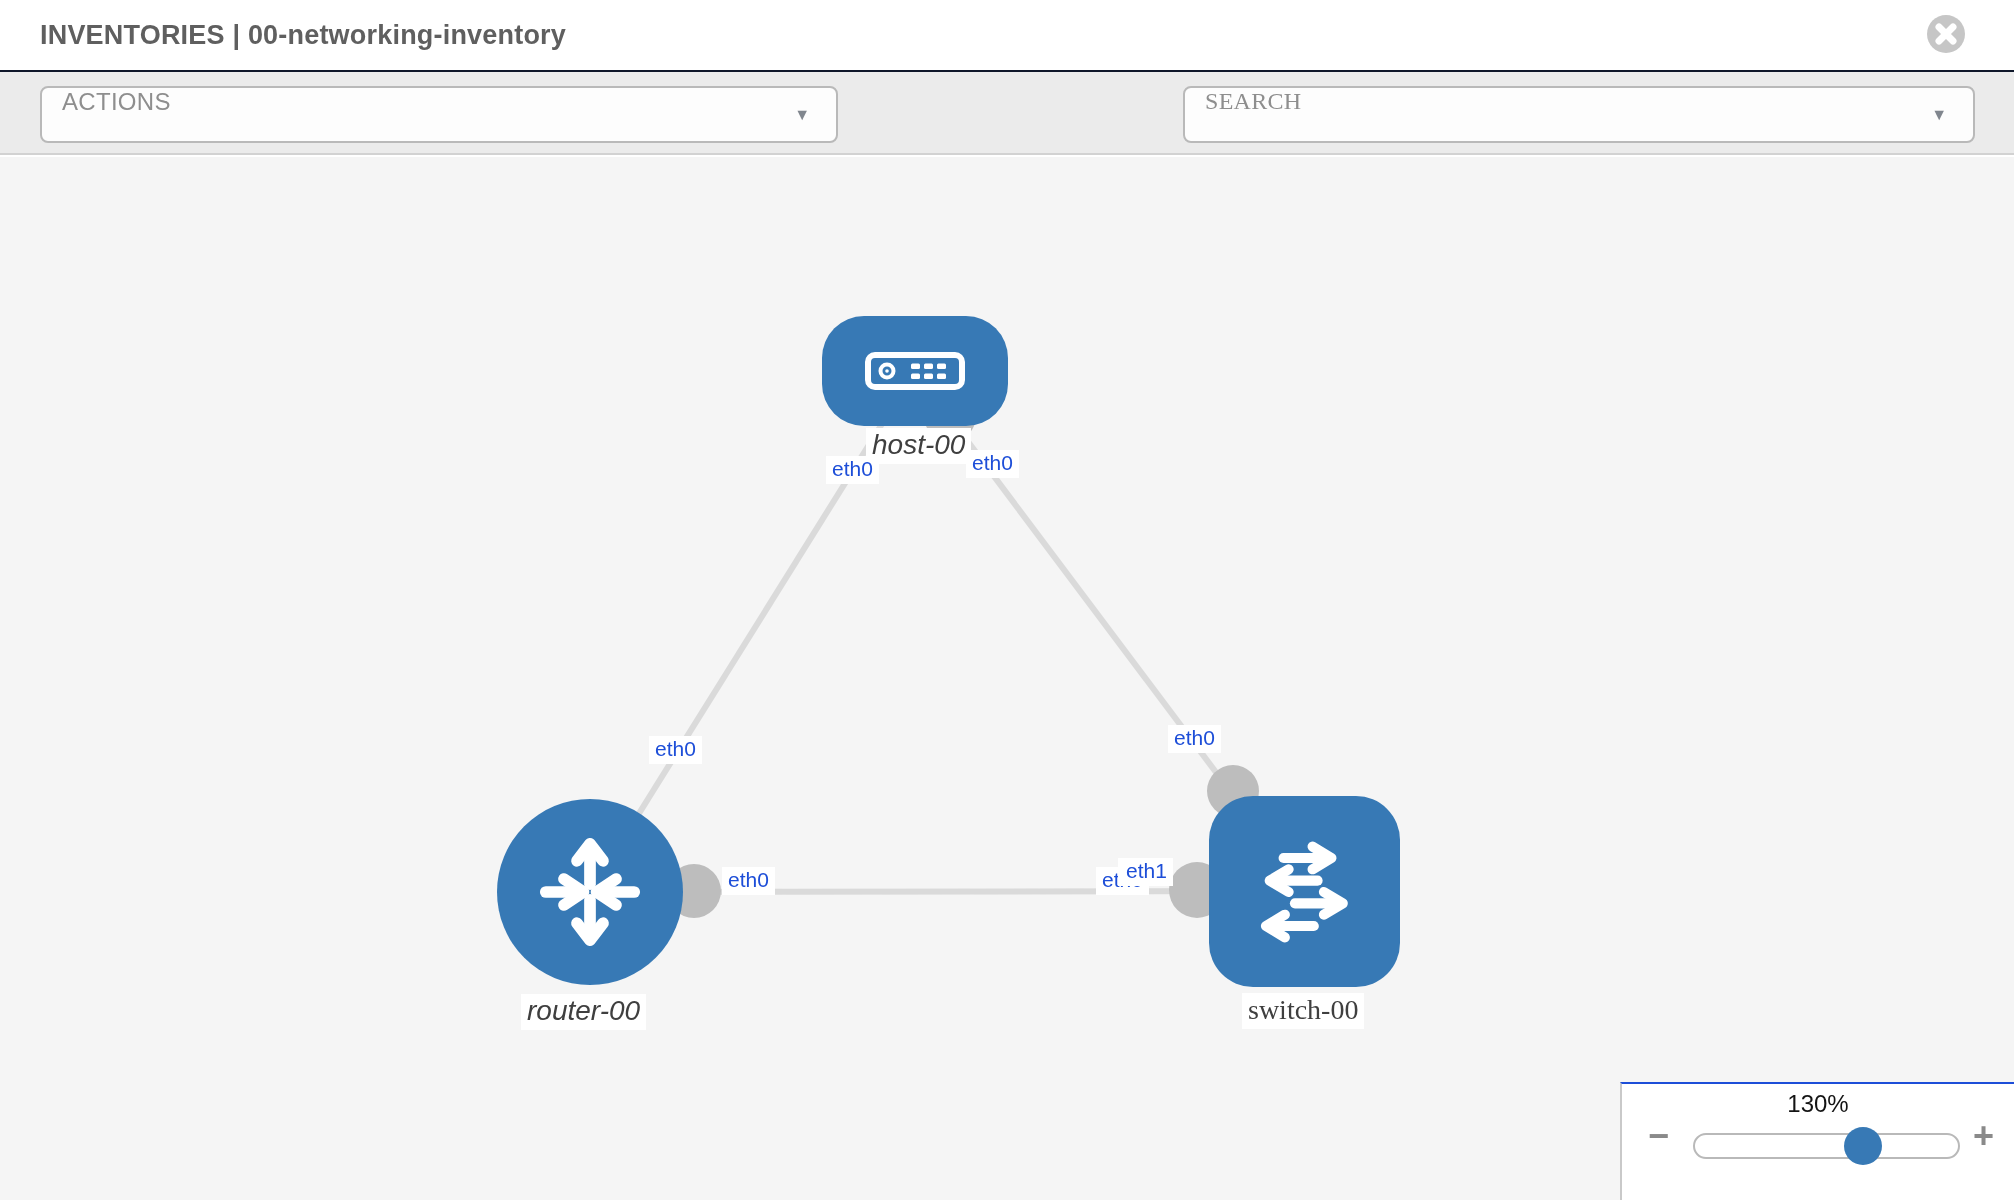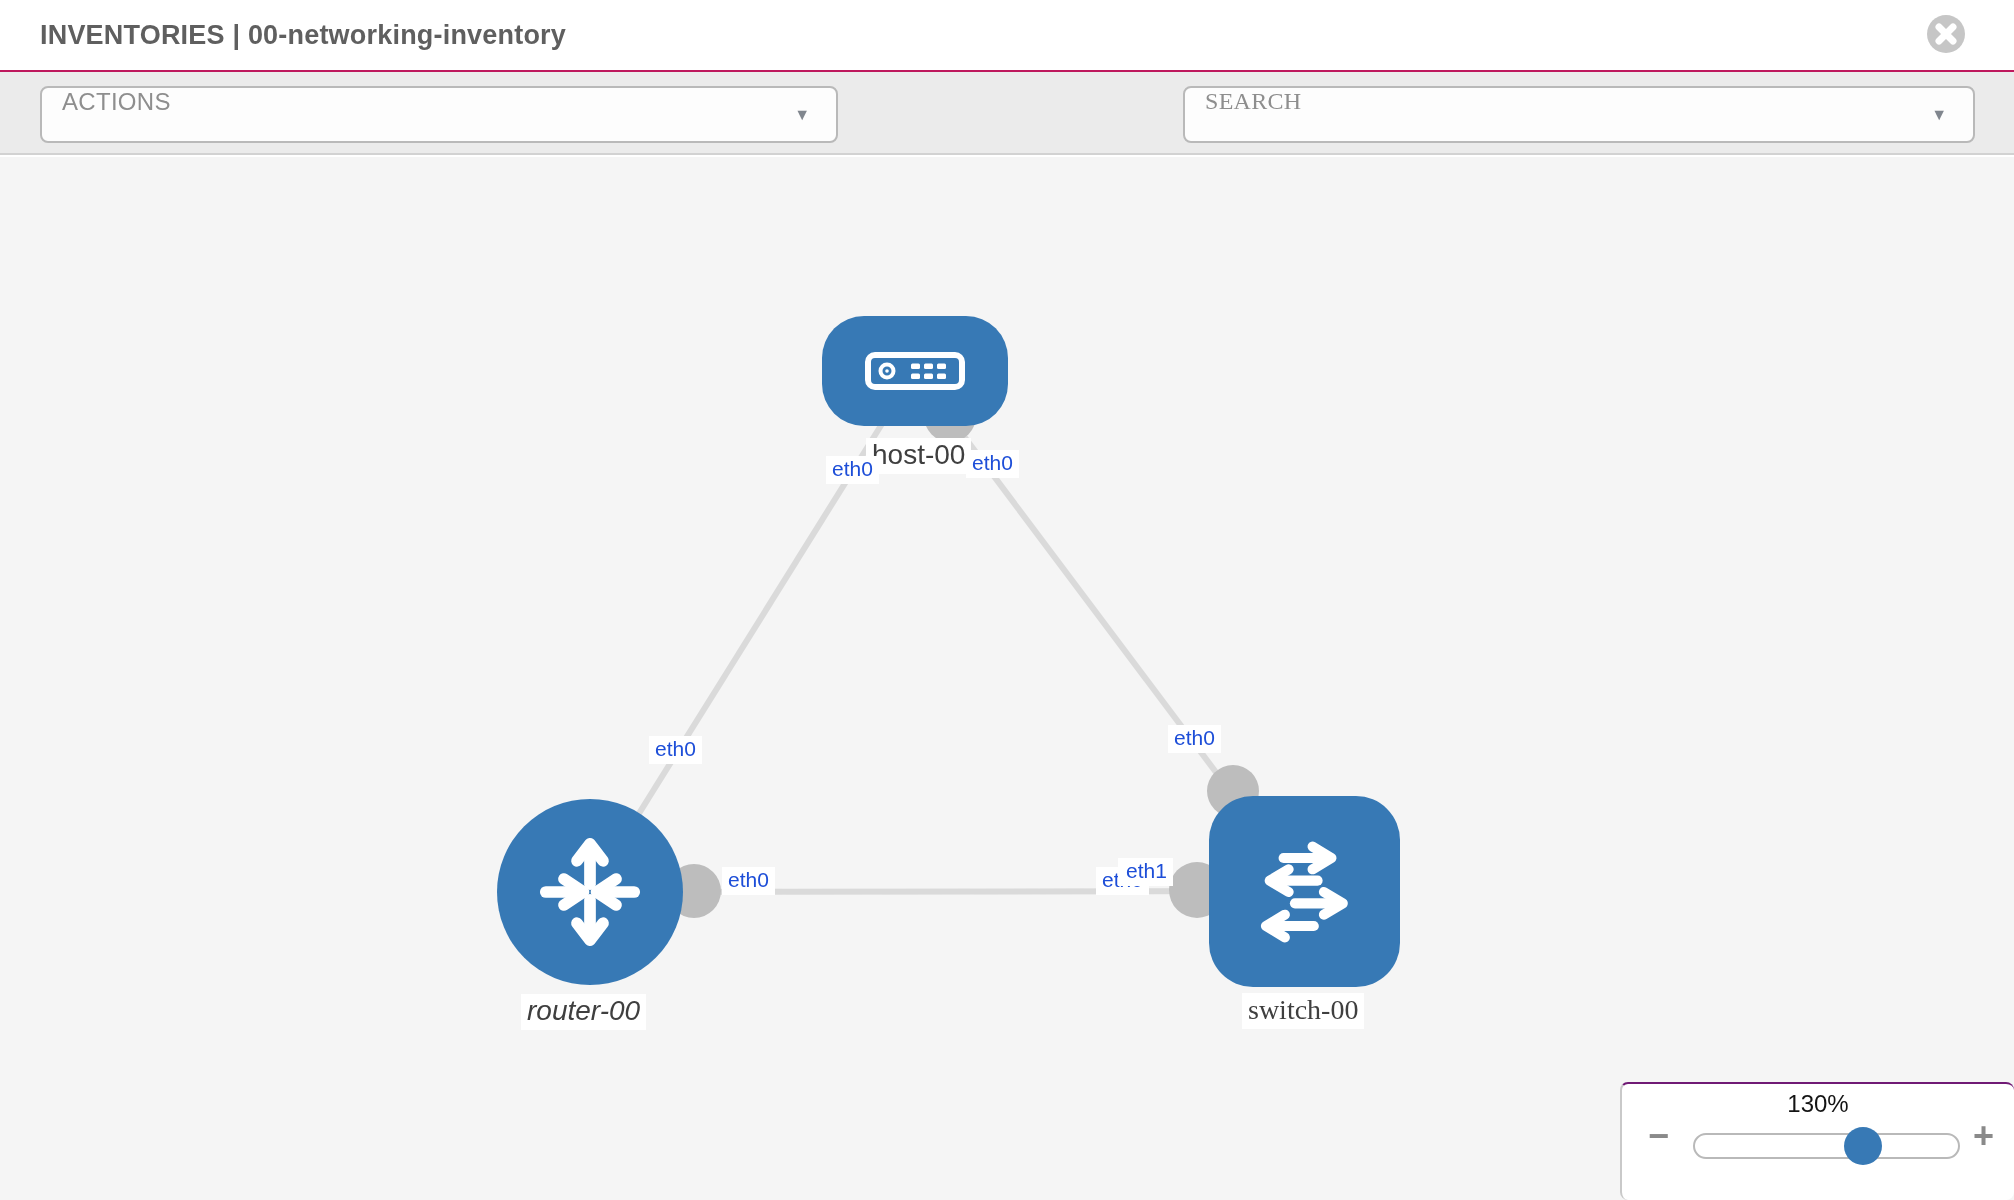--- a/index.html
+++ b/index.html
@@ -2,21 +2,21 @@
 <html><head>
 <meta charset="utf-8">
 <style>
   * { margin:0; padding:0; box-sizing:border-box; }
   html,body { width:2014px; height:1200px; overflow:hidden;
     font-family:"Liberation Sans","DejaVu Sans",sans-serif; background:#fff; }
   .stage { position:relative; width:2014px; height:1200px; }
 
   
   .header { position:absolute; left:0; top:0; width:2014px; height:72px;
-    background:#ffffff; border-bottom:2px solid #be185d; }
+    background:#ffffff; border-bottom:2px solid #0f172a; }
   .header-title { position:absolute; left:40px; top:0; height:70px; line-height:70px;
     font-size:27px; font-weight:bold; color:#5f5f5f; letter-spacing:.2px; }
   .close-btn { position:absolute; left:1926px; top:14px; width:40px; height:40px;
     cursor:pointer; }
 
   
   .toolbar { position:absolute; left:0; top:72px; width:2014px; height:83px;
     background:#ebebeb; border-bottom:2px solid #d2d2d2; }
   .select-box { position:absolute; top:14px; height:57px; background:#fdfdfd;
     border:2px solid #b9b9b9; border-radius:8px; display:flex; align-items:flex-start;
@@ -45,22 +45,22 @@
   .iface-dot { position:absolute; background:#bdbdbd; border-radius:50%; z-index:2;
     cursor:pointer; }
 
   .net-label { position:absolute; background:#ffffff; color:#1d4ed8; z-index:4;
     padding:1px 6px 3px 6px; white-space:nowrap; }
   .node-name { font-size:28px; color:#3f3f3f; }
   .if-name   { font-size:21px; }
 
   
   .zoom-panel { position:absolute; left:1620px; top:1082px; width:394px; height:118px;
-    background:#ffffff; border-left:2px solid #c9c9c9; border-top:2px solid #701a75;
-    z-index:5;border-radius:8px; }
+    background:#ffffff; border-left:2px solid #c9c9c9; border-top:2px solid #1d4ed8;
+    z-index:5; }
   .zoom-value { position:absolute; left:0; top:6px; width:100%; text-align:center;
     font-size:24px; color:#141414; }
   .zoom-minus,.zoom-plus { position:absolute; top:30px; font-size:36px; font-weight:bold;
     color:#8a8a8a; cursor:pointer; line-height:44px; }
   .zoom-minus { left:26px; }
   .zoom-plus  { right:20px; }
   .zoom-track { position:absolute; left:71px; top:49px; width:267px; height:26px;
     background:#fff; border:2px solid #b9b9b9; border-radius:14px; cursor:pointer; }
   .zoom-thumb { position:absolute; left:64%; top:50%; transform:translate(-50%,-50%);
     width:38px; height:38px; border-radius:50%; background:#3779b5; cursor:grab; }
@@ -166,21 +166,21 @@
         <path d="M60 41 L31 41"></path>
           <path d="M37 32 L22 41 L37 50"></path>
         <path d="M42 59 L71 59"></path>
           <path d="M65 50 L80 59 L65 68"></path>
         <path d="M57 77 L28 77"></path>
           <path d="M34 68 L19 77 L34 86"></path>
       </g>
     </svg>
   </div>
 
-  <div class="net-label node-name" style="left:866px; top:438px;">host-00</div>
+  <div class="net-label node-name" style="left:866px; top:428px;font-style:italic;">host-00</div>
   <div class="net-label node-name" style="left:521px; top:994px;font-style:italic;">router-00</div>
   <div class="net-label node-name" style="left:1242px; top:993px;font-family:Liberation Serif, serif;">switch-00</div>
 
   <div class="net-label if-name" style="left:826px; top:456px;">eth0</div>
   <div class="net-label if-name" style="left:966px; top:450px;">eth0</div>
   <div class="net-label if-name" style="left:649px; top:736px;">eth0</div>
   <div class="net-label if-name" style="left:1168px; top:725px;">eth0</div>
   <div class="net-label if-name" style="left:722px; top:867px;">eth0</div>
   <div class="net-label if-name" style="left:1096px; top:867px;">eth0</div>
   <div class="net-label if-name" style="left:1118px; top:858px;padding-left:8px;">eth1</div>

